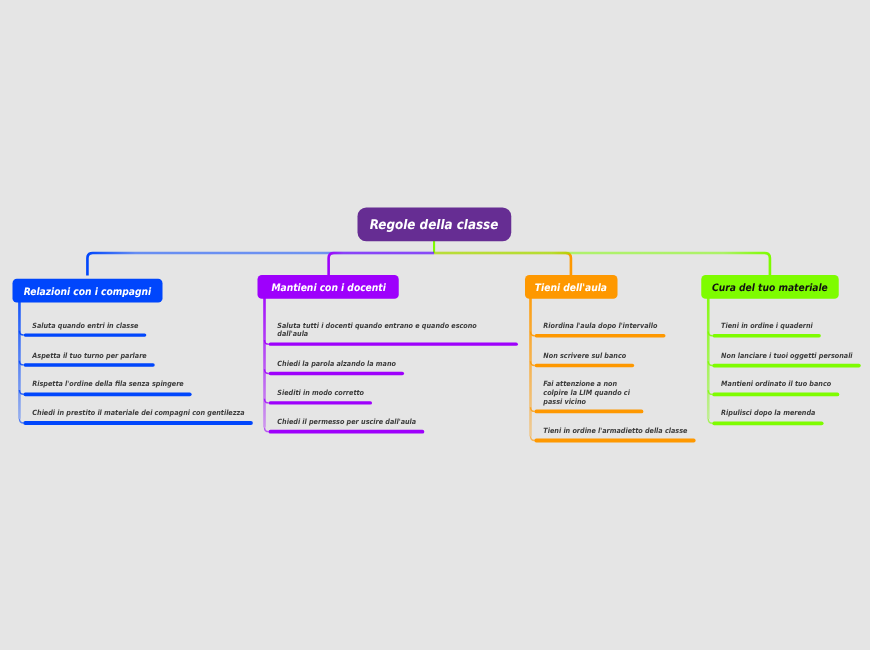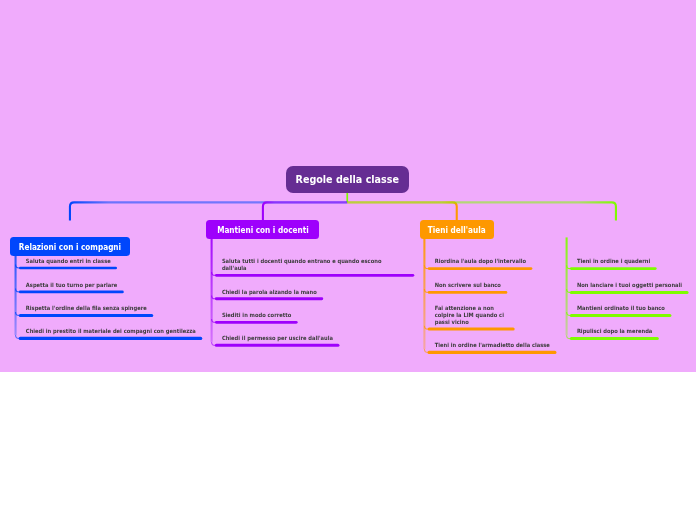--- a/index.html
+++ b/index.html
@@ -1,18 +1,18 @@
 <!DOCTYPE html>
 <html><head>
 <meta charset="utf-8">
 <style>
   html,body{margin:0;padding:0;background:#ffffff;}
   body{width:696px;height:520px;overflow:hidden;background:#fff;
        font-family:"DejaVu Sans",sans-serif;}
-  #stage{position:relative;width:696px;height:372px;background:#f0abfc;}
+  #stage{position:relative;width:696px;height:520px;background:#e5e5e5;font-style:italic;}
   svg#wires{position:absolute;left:0;top:0;width:696px;height:520px;pointer-events:none;}
   .node{position:absolute;box-sizing:border-box;display:flex;align-items:center;
         justify-content:center;font-weight:bold;white-space:nowrap;
         font-family:"DejaVu Sans",sans-serif;font-stretch:condensed;}
   #root-node{border-radius:7px;font-size:10.65px;color:#fff;z-index:5;}
   #root-node > span{position:relative;top:-0.6px;}
   .branch-node{border-radius:3.5px;font-size:8.15px;z-index:5;}
   .branch-node > span{position:relative;top:0.7px;}
   .leaf{position:absolute;box-sizing:border-box;font-size:5.74px;color:#3c3c3c;
         font-weight:bold;font-family:"DejaVu Sans",sans-serif;font-stretch:condensed;
@@ -103,28 +103,31 @@
       <line x1="571.3" y1="268.6" x2="655.275" y2="268.6" stroke="#7efc00" stroke-width="2.8" stroke-linecap="round"></line>
       <path d="M 566.5999999999999 289 Q 566.5999999999999 292.4 569.9999999999999 292.4" fill="none" stroke="#7efc00" stroke-width="1.1" opacity="0.83"></path>
       <line x1="571.3" y1="292.4" x2="687.0875" y2="292.4" stroke="#7efc00" stroke-width="3" stroke-linecap="round"></line>
       <path d="M 566.5999999999999 312.1 Q 566.5999999999999 315.5 569.9999999999999 315.5" fill="none" stroke="#7efc00" stroke-width="1.1" opacity="0.76"></path>
       <line x1="571.3" y1="315.5" x2="669.93125" y2="315.5" stroke="#7efc00" stroke-width="3" stroke-linecap="round"></line>
       <line x1="571.3" y1="338.6" x2="657.321875" y2="338.6" stroke="#7efc00" stroke-width="3" stroke-linecap="round"></line>
     </svg>
   <div id="root-node" class="node" style="background: rgb(102, 45, 147); color: rgb(255, 255, 255); left: 286px; top: 166px; width: 122.5px; height: 27.4px;">
     <span>Regole della classe</span>
   </div>
-<div class="node branch-node" style="background: rgb(0, 70, 252); color: rgb(255, 255, 255); left: 10px; top: 237px; width: 119.881px; height: 19px; align-items: center;">
+<div class="node branch-node" style="background: rgb(0, 70, 252); color: rgb(255, 255, 255); left: 10px; top: 223px; width: 119.881px; height: 19px; align-items: center;">
       <span>Relazioni con i compagni</span>
     </div>
     <div class="node branch-node" style="background: rgb(158, 0, 252); color: rgb(255, 255, 255); left: 206.4px; top: 219.9px; width: 113.022px; height: 19px;">
       <span>Mantieni con i docenti</span>
     </div>
     <div class="node branch-node" style="background: rgb(254, 152, 0); color: rgb(255, 255, 255); left: 419.6px; top: 219.9px; width: 74.2719px; height: 19px;">
       <span>Tieni dell'aula</span>
+    </div>
+    <div class="node branch-node" style="background: rgb(126, 252, 0); color: rgb(17, 17, 17); left: 560.8px; top: 219.9px; width: 110.272px; height: 19px;">
+      <span>Cura del tuo materiale</span>
     </div>
     <div class="leaf" style="left: 25.85px; white-space: nowrap; top: 257.7px;">Saluta quando entri in classe</div>
     <div class="leaf" style="left: 25.85px; white-space: nowrap; top: 281.6px;">Aspetta il tuo turno per parlare</div>
     <div class="leaf" style="left: 25.85px; white-space: nowrap; top: 305.1px;">Rispetta l'ordine della fila senza spingere</div>
     <div class="leaf" style="left: 25.85px; white-space: nowrap; top: 328.1px;">Chiedi in prestito il materiale dei compagni con gentilezza</div>
     <div class="leaf" style="left: 221.9px; width: 186px; white-space: normal; top: 258.1px;">Saluta tutti i docenti quando entrano e quando escono dall'aula</div>
     <div class="leaf" style="left: 221.9px; white-space: nowrap; top: 288.5px;">Chiedi la parola alzando la mano</div>
     <div class="leaf" style="left: 221.9px; white-space: nowrap; top: 312px;">Siediti in modo corretto</div>
     <div class="leaf" style="left: 221.9px; white-space: nowrap; top: 335px;">Chiedi il permesso per uscire dall'aula</div>
     <div class="leaf" style="left: 434.7px; white-space: nowrap; top: 258.3px;">Riordina l'aula dopo l'intervallo</div>

